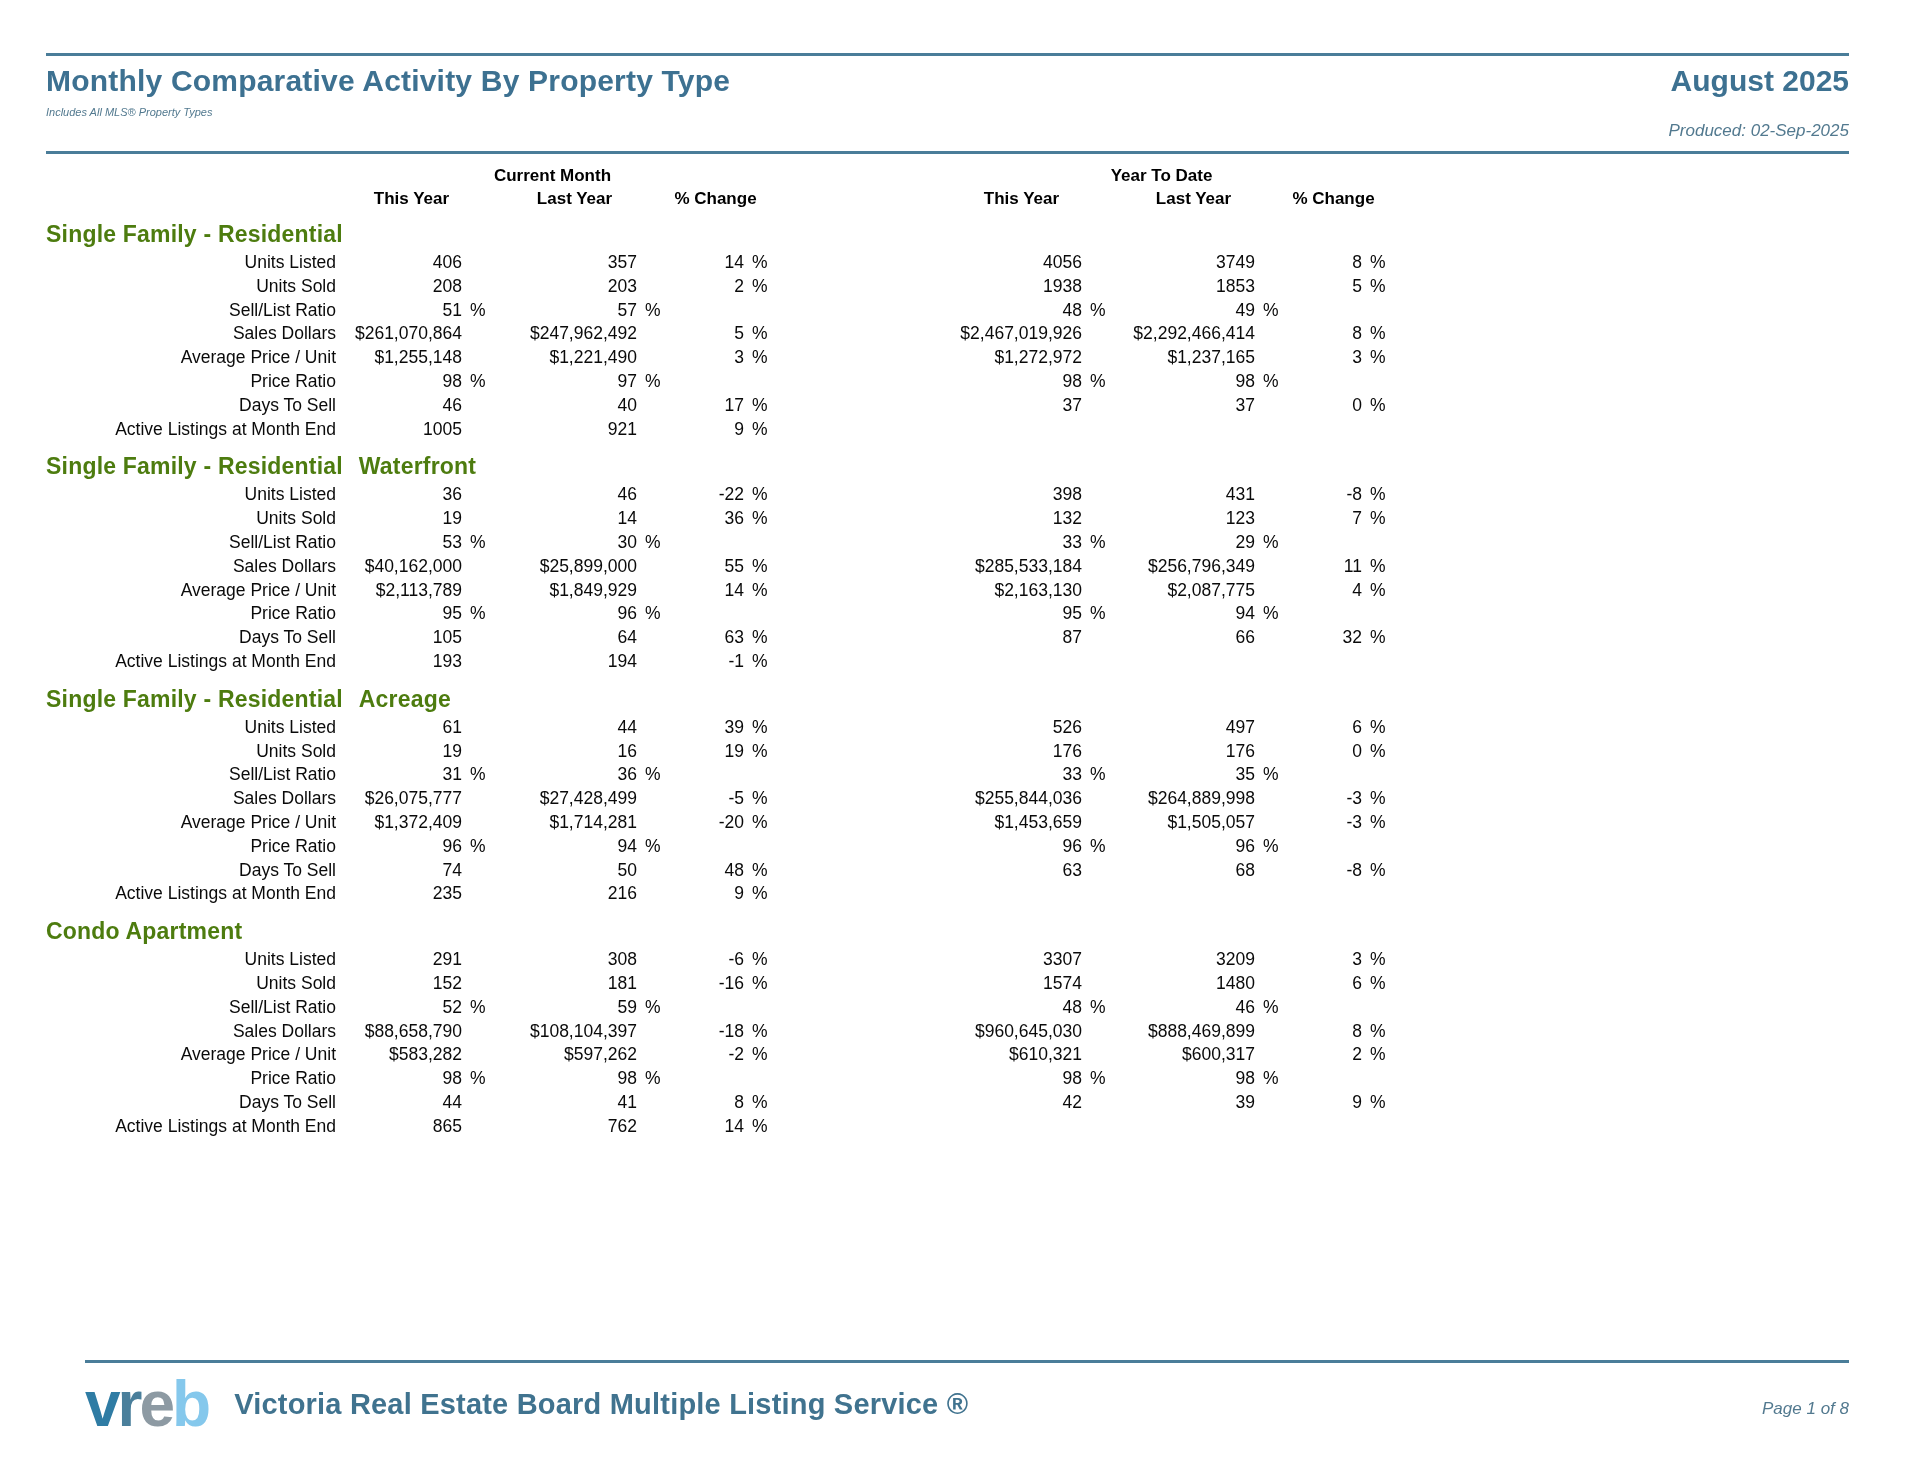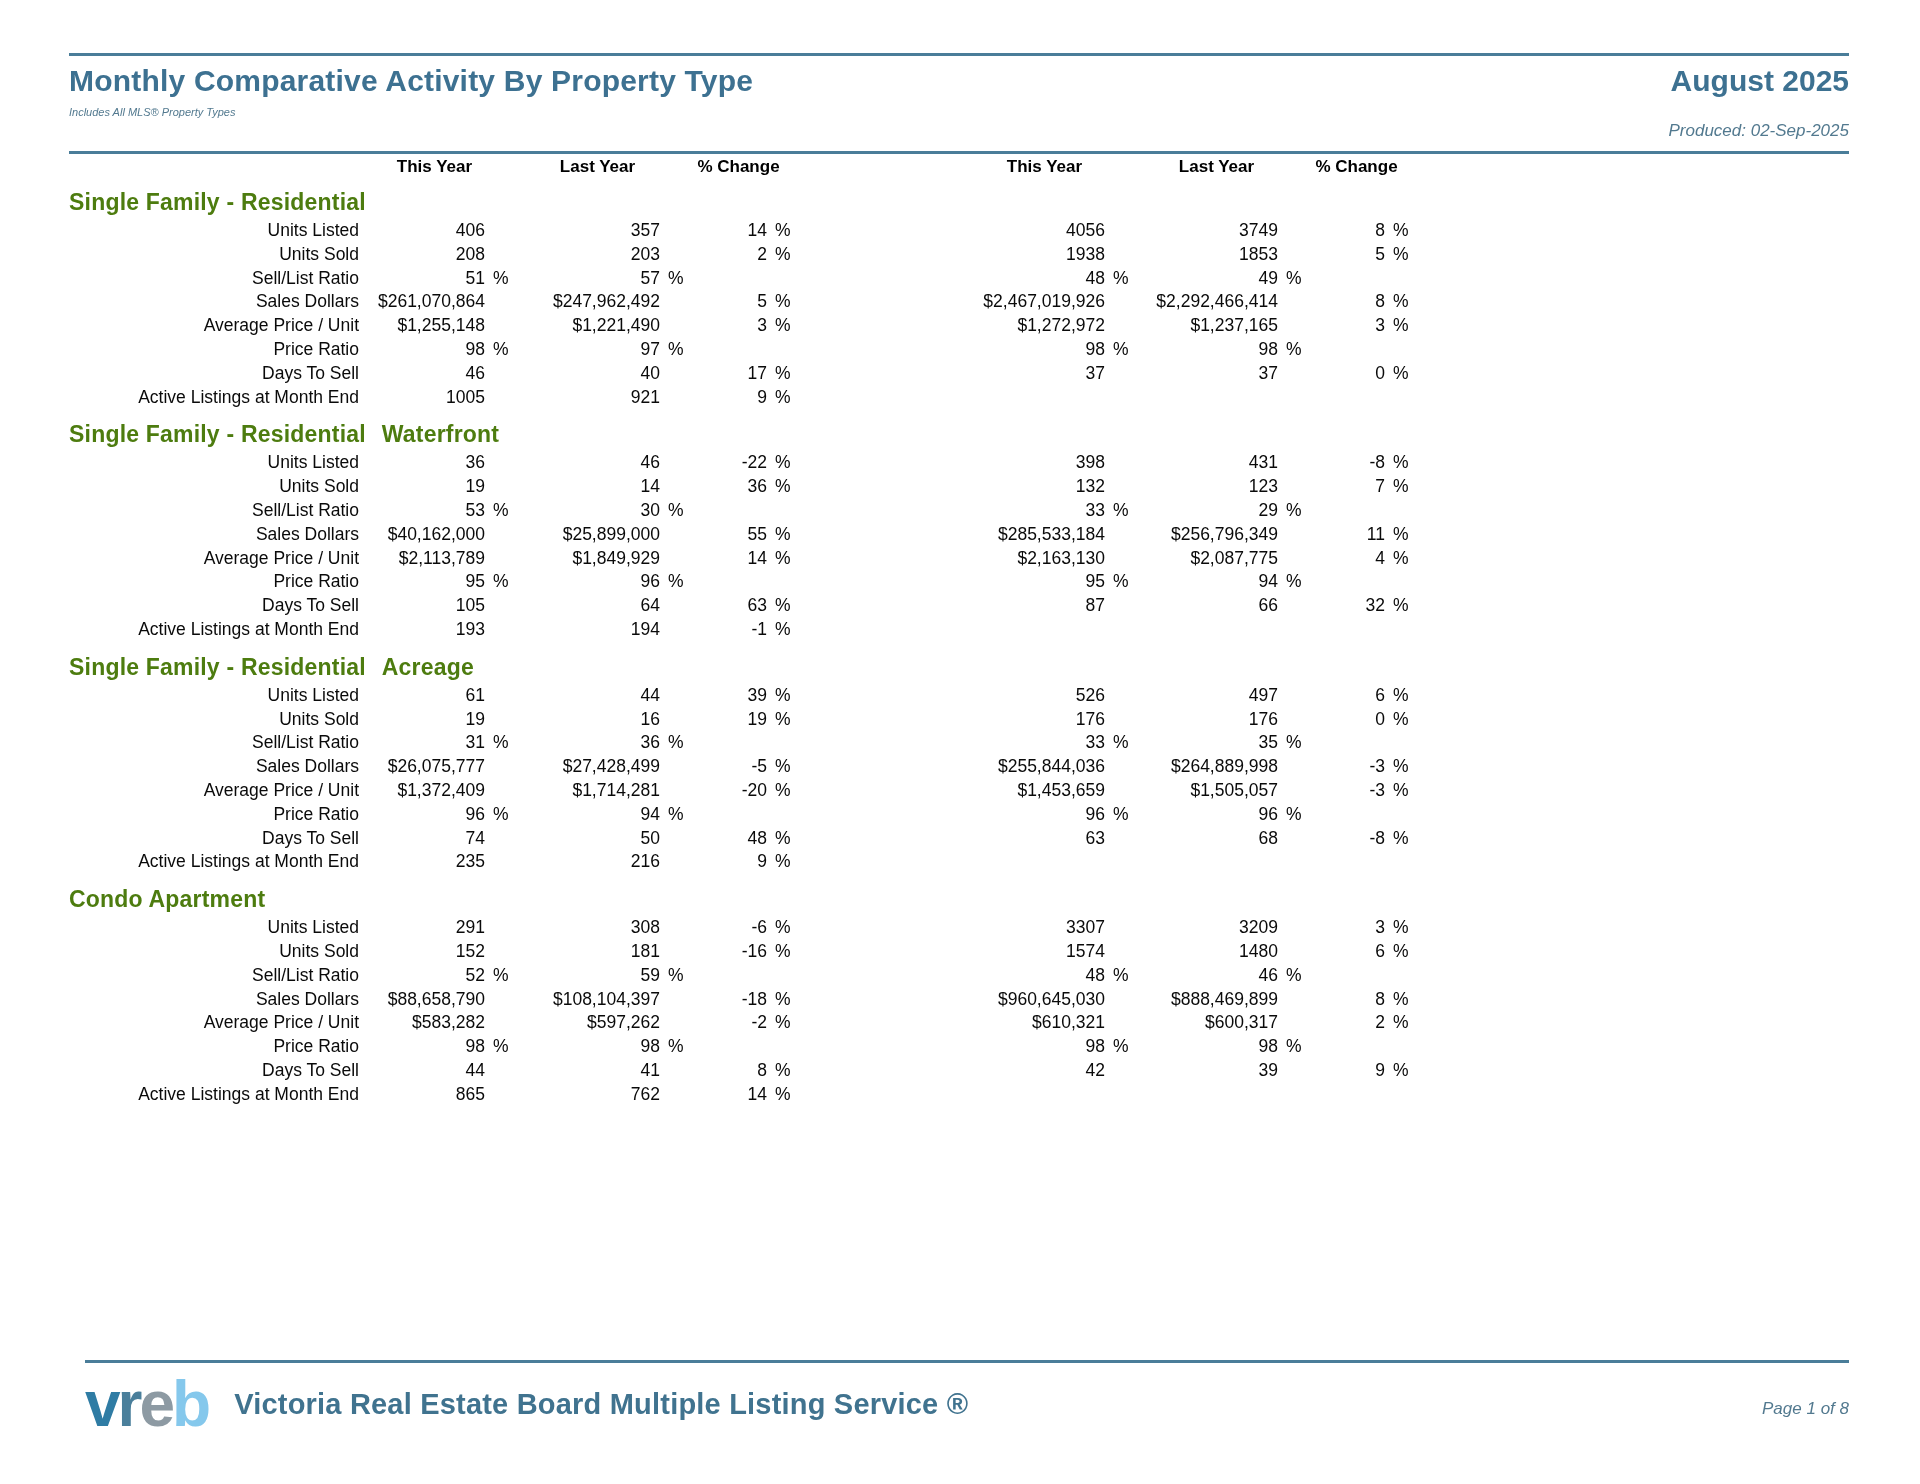--- a/index.html
+++ b/index.html
@@ -7,21 +7,21 @@
   body {
     font-family: "Liberation Sans", "DejaVu Sans", sans-serif;
     color: #111;
   }
   .page {
     position: relative;
     width: 1920px;
     height: 1484px;
     margin: 0 auto;
     background: #ffffff;
-    padding: 53px 71px 0 69px;
+    padding: 53px 71px 0 46px;
     overflow: hidden;
   }
   .rule {
     height: 3px;
     background: var(--accent, #4a7d99);
   }
   
   .hdr {
     display: flex;
     justify-content: space-between;
@@ -148,20 +148,24 @@
     </div>
     <div class="hdr-right">
       <div class="period">August 2025</div>
       <div class="produced">Produced: 02-Sep-2025</div>
     </div>
   </div>
 
   <div class="rule"></div>
 
   <div>
+    <div class="grid group-row">
+      <div class="gh-cm">Current Month</div>
+      <div class="gh-ytd">Year To Date</div>
+    </div>
     <div class="grid colhdr-row">
       <div class="ch ch1">This Year</div>
       <div class="ch ch2">Last Year</div>
       <div class="ch ch3">% Change</div>
       <div class="ch ch4">This Year</div>
       <div class="ch ch5">Last Year</div>
       <div class="ch ch6">% Change</div>
     </div>
     <div>
   <div>

